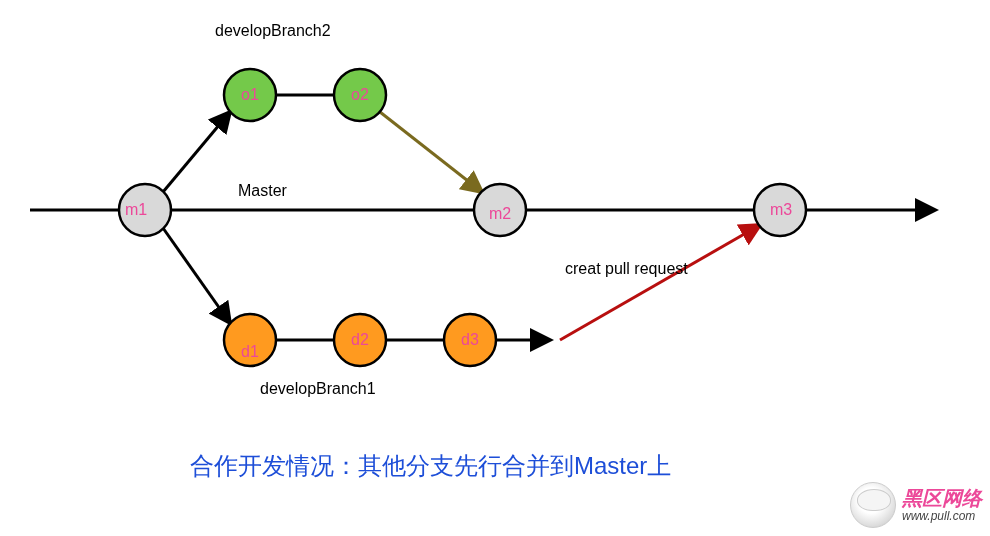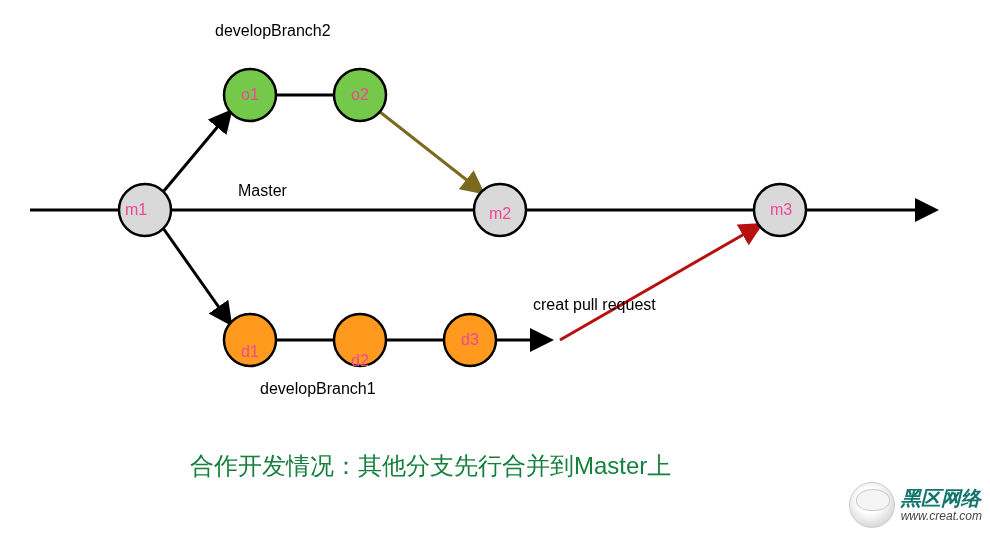--- a/index.html
+++ b/index.html
@@ -25,21 +25,21 @@
   .node-label {
     position: absolute;
     font-size: 16px;
     color: #ec4899;
     transform: translate(-50%, -50%);
     pointer-events: none;
   }
   .caption {
     position: absolute;
     font-size: 24px;
-    color: #15803d;
+    color: #1d4ed8;
     white-space: nowrap;
   }
   .watermark {
     position: absolute;
     right: 8px;
     bottom: 8px;
     display: flex;
     align-items: center;
     gap: 6px;
     font-family: Arial, sans-serif;
@@ -65,21 +65,21 @@
   }
   .watermark .wm-text {
     display: flex;
     flex-direction: column;
     line-height: 1;
   }
   .watermark .wm-main {
     font-size: 20px;
     font-weight: bold;
     font-style: italic;
-    color: #0f766e;
+    color: #ec4899;
   }
   .watermark .wm-sub {
     font-size: 12px;
     font-style: italic;
     color: #444;
     margin-top: 2px;
   }
 </style>
 </head>
 <body>
@@ -126,29 +126,29 @@
   <circle cx="360" cy="340" r="26" fill="#ff9a1f" stroke="#000" stroke-width="2.5"></circle>
   <circle cx="470" cy="340" r="26" fill="#ff9a1f" stroke="#000" stroke-width="2.5"></circle>
 </svg>
 
 <div class="node-label" style="left:136px; top:210px;">m1</div>
 <div class="node-label" style="left:500px; top:214px;">m2</div>
 <div class="node-label" style="left:764px; top:210px;margin-left:17px;">m3</div>
 <div class="node-label" style="left:250px; top:95px;">o1</div>
 <div class="node-label" style="left:360px; top:95px;text-align:center;">o2</div>
 <div class="node-label" style="left:250px; top:340px;margin-top:12px;">d1</div>
-<div class="node-label" style="left:360px; top:340px;margin-top:21px;">d2</div>
+<div class="node-label" style="left:360px; top:340px;">d2</div>
 <div class="node-label" style="left:470px; top:340px;">d3</div>
 
 <div class="label" style="left:215px; top:22px;">developBranch2</div>
 <div class="label" style="left:238px; top:182px;text-align:center;">Master</div>
 <div class="label" style="left:260px; top:380px;">developBranch1</div>
-<div class="label" style="left:533px; top:260px;margin-top:36px;">creat pull request</div>
+<div class="label" style="left:565px; top:260px;">creat pull request</div>
 
 <div class="caption" style="left:190px; top:450px;">合作开发情况：其他分支先行合并到Master上</div>
 
 <div class="watermark">
   <div class="wm-icon"></div>
   <div class="wm-text">
     <span class="wm-main">黑区网络</span>
-    <span class="wm-sub">www.creat.com</span>
+    <span class="wm-sub">www.pull.com</span>
   </div>
 </div>
 
 </body></html>

